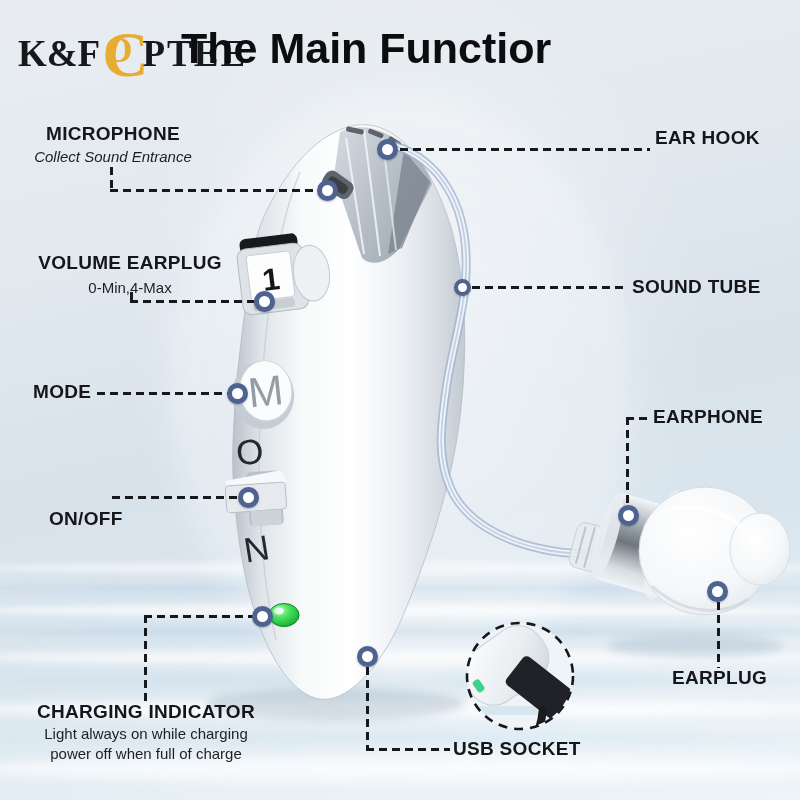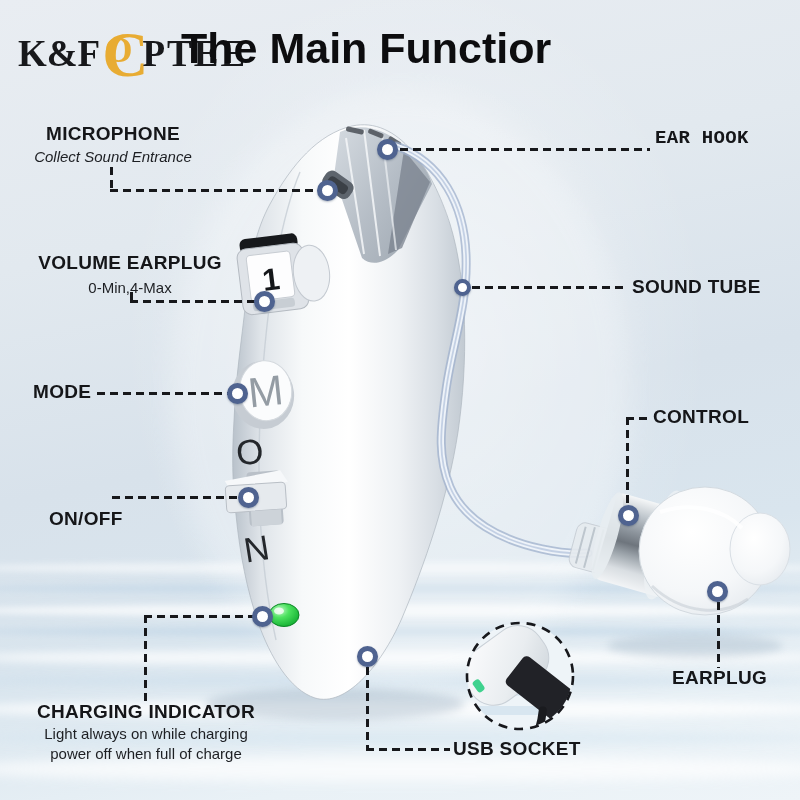--- a/index.html
+++ b/index.html
@@ -245,19 +245,19 @@
   <div class="sub ctr" style="left:20px;top:279px;width:220px;">0-Min,4-Max</div>
 
   <div class="lbl" style="left:33px;top:381px;">MODE</div>
 
   <div class="lbl" style="left:33px;top:508px;margin-left:16px;">ON/OFF</div>
 
   <div class="lbl ctr" style="left:18px;top:701px;width:256px;">CHARGING INDICATOR</div>
   <div class="sub ctr" style="left:18px;top:725px;width:256px;">Light always on while charging</div>
   <div class="sub ctr" style="left:18px;top:745px;width:256px;">power off when full of charge</div>
 
-  <div class="lbl" style="left:655px;top:127px;font-family:Liberation Mono, monospace;">EAR HOOK</div>
+  <div class="lbl" style="left:655px;top:127px;">EAR HOOK</div>
   <div class="lbl" style="left:632px;top:276px;">SOUND TUBE</div>
-  <div class="lbl" style="left:653px;top:406px;">CONTROL</div>
+  <div class="lbl" style="left:653px;top:406px;">EARPHONE</div>
   <div class="lbl" style="left:672px;top:667px;">EARPLUG</div>
   <div class="lbl" style="left:453px;top:738px;">USB SOCKET</div>
 
 </div>
 
 </body></html>

